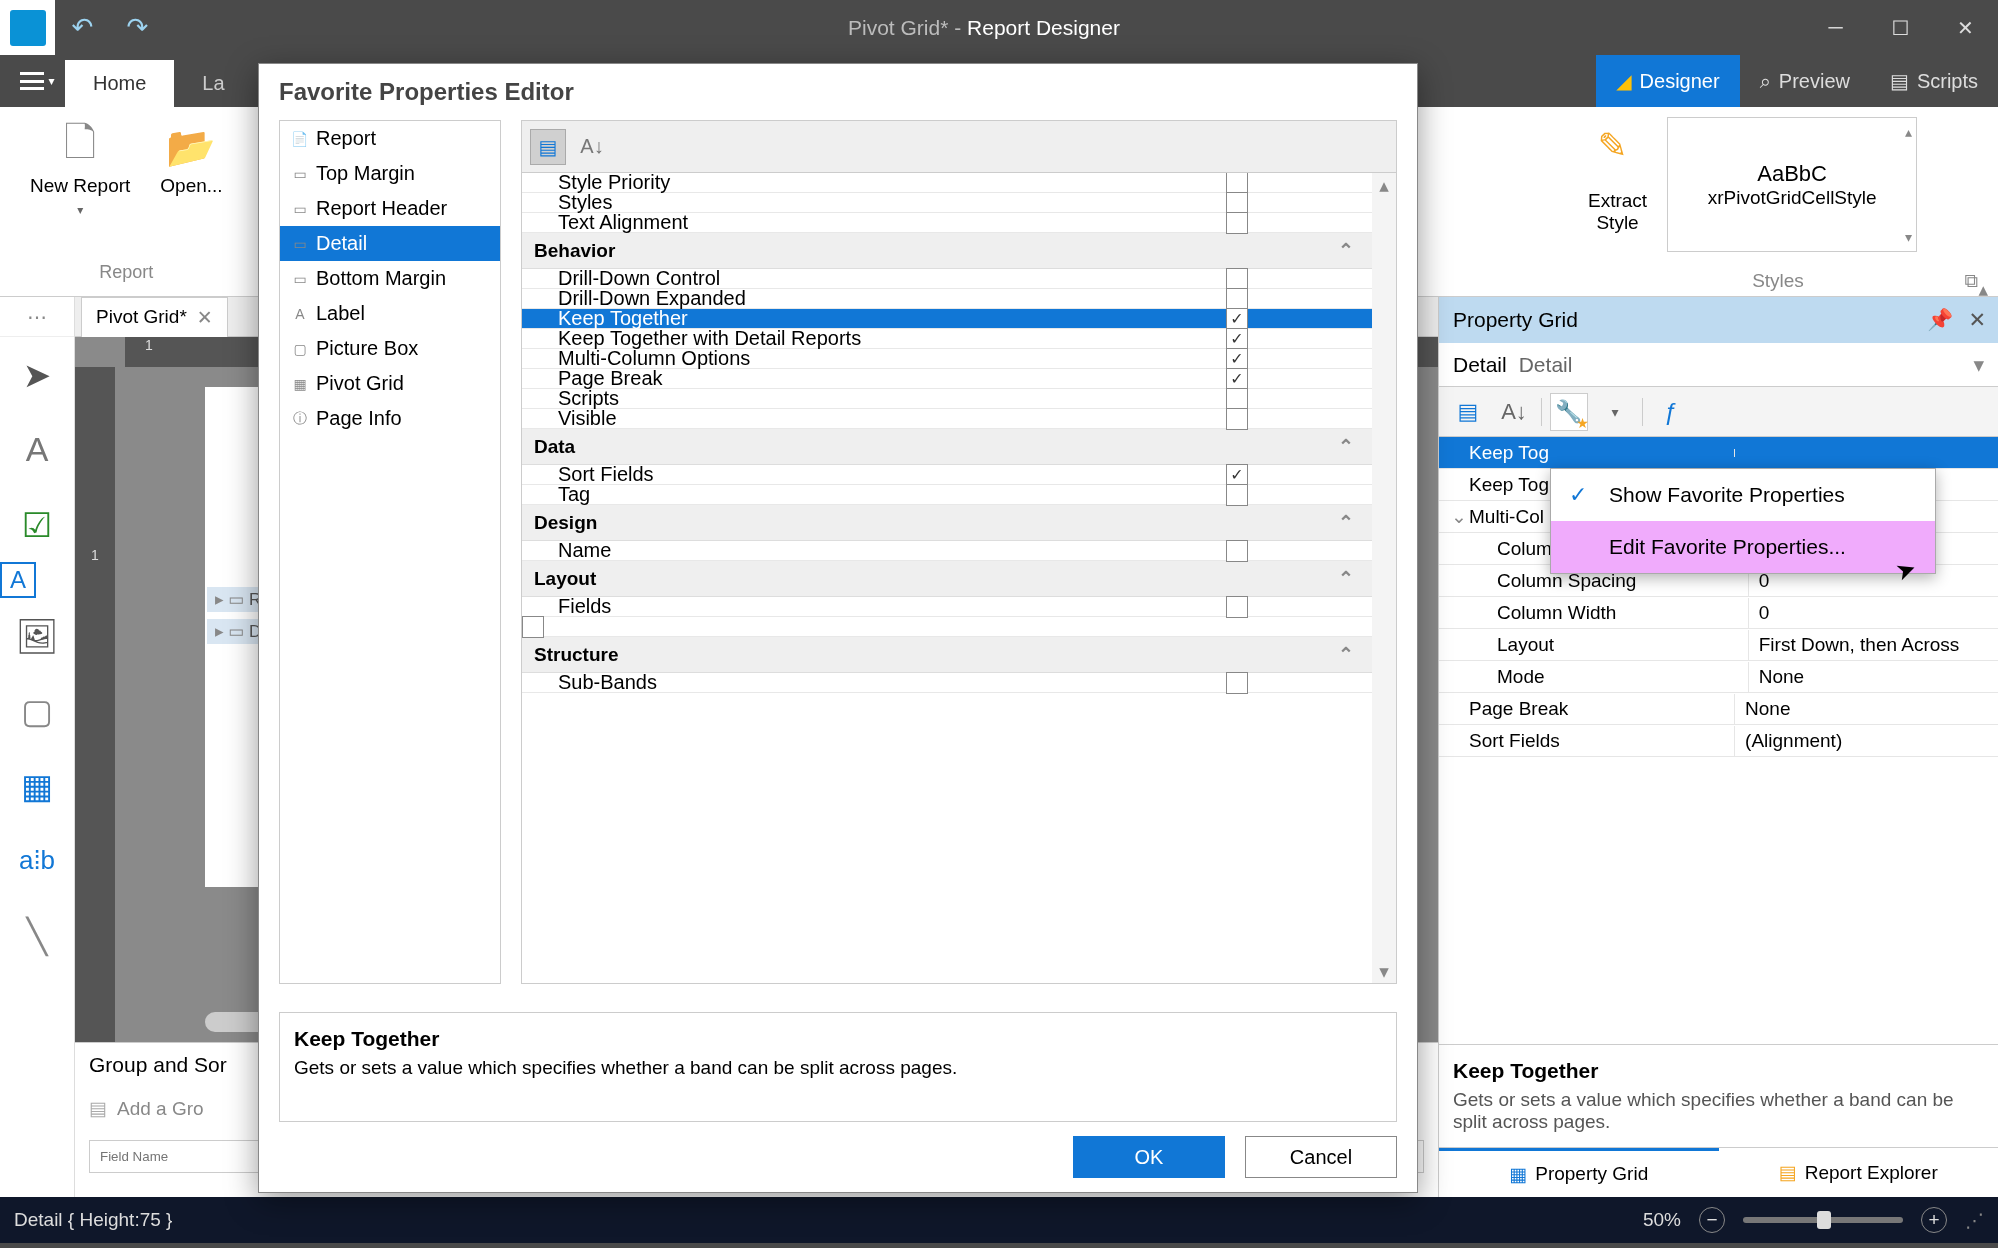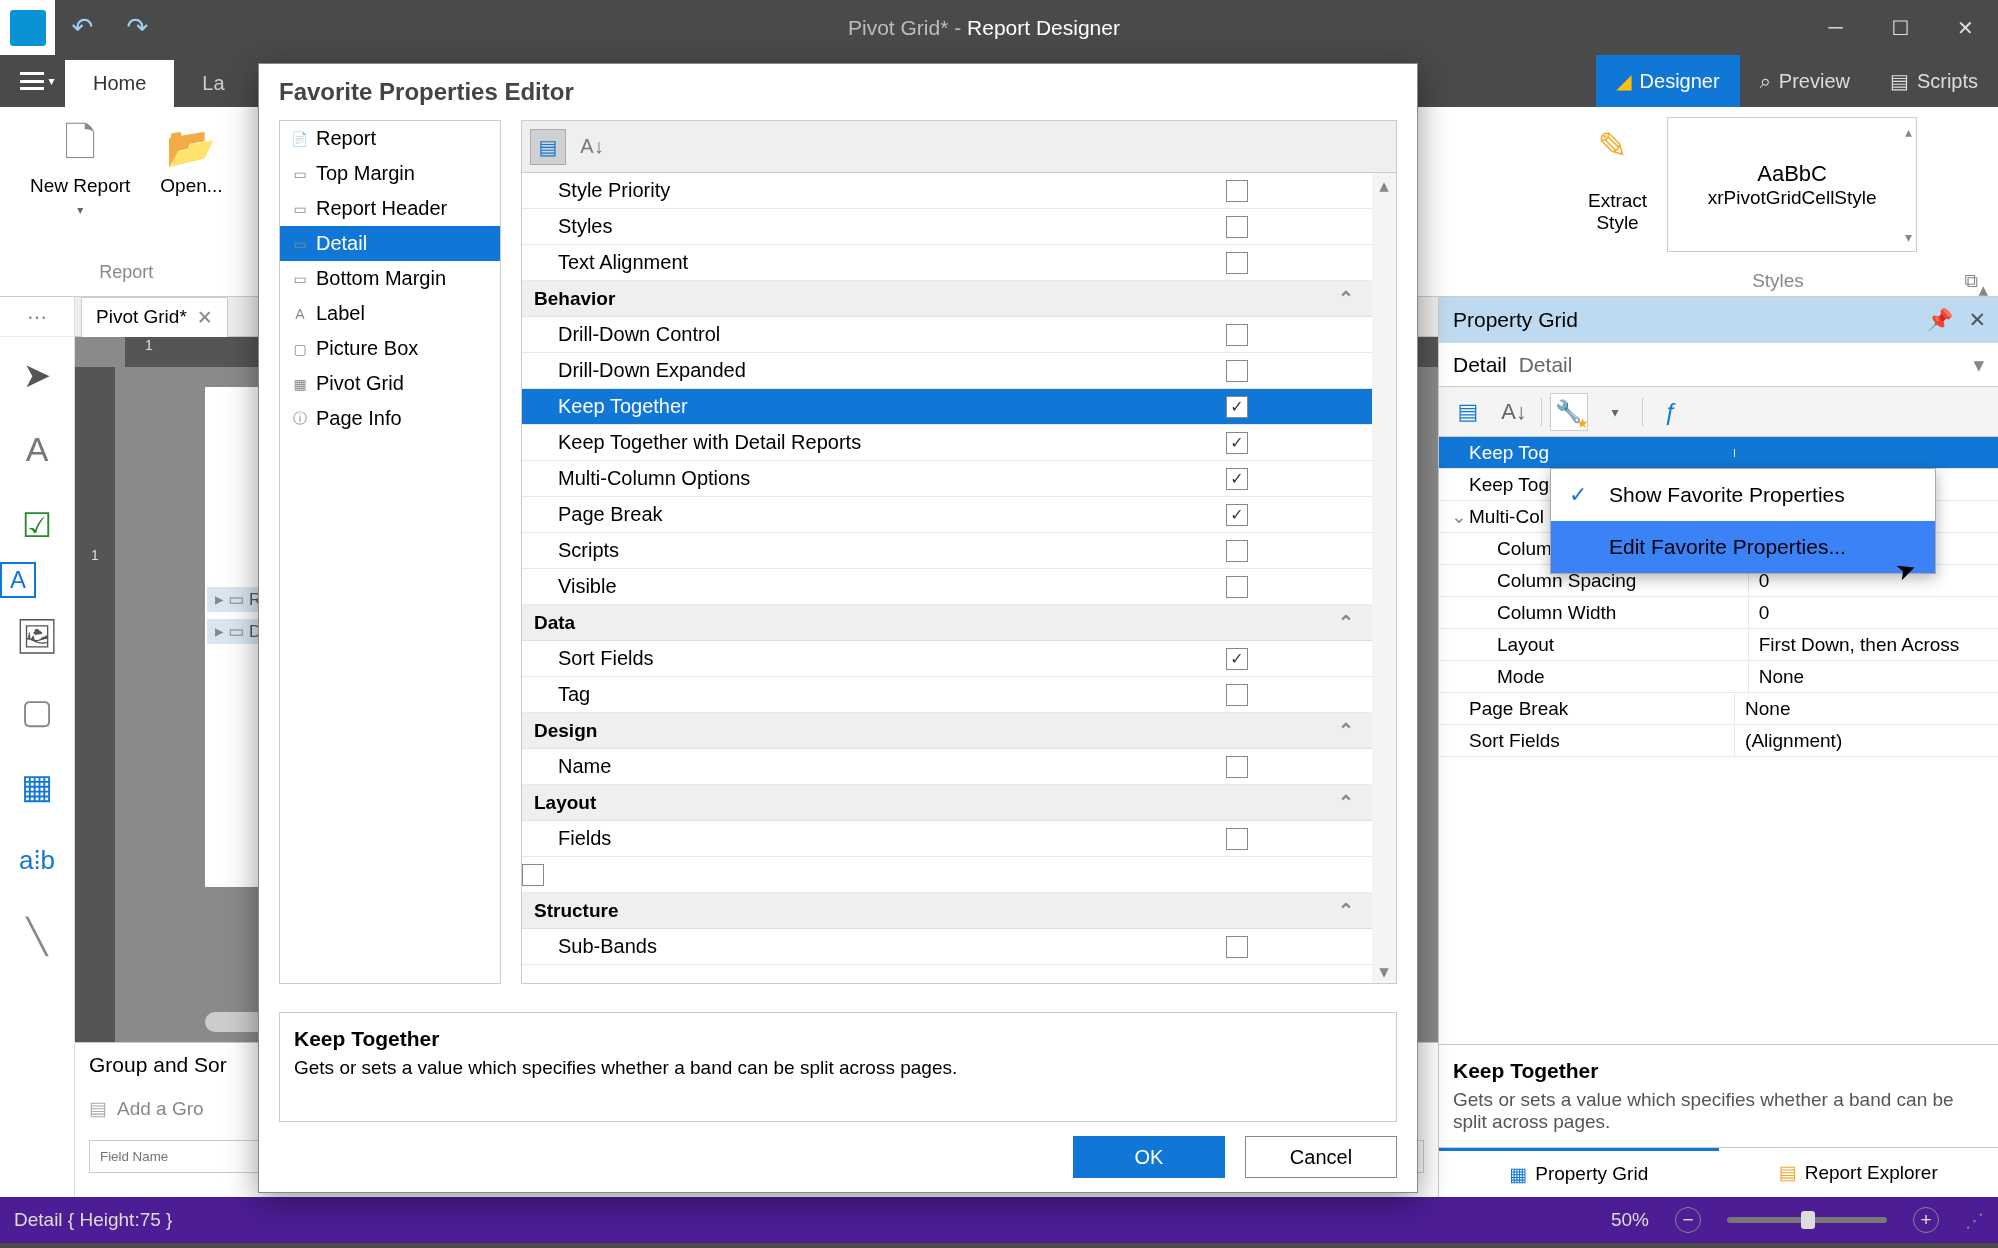--- a/index.html
+++ b/index.html
@@ -71,54 +71,54 @@
 .rp-grid .row .name { flex: 1.05; padding: 4px 10px 4px 30px; }
 .rp-grid .row .val { flex: 1; padding: 4px 10px; border-left: 1px solid #e6e6e6; }
 .rp-grid .row .name.indent { padding-left: 58px; }
 .rp-grid .row .expander { width: 20px; text-align: center; color: #888; cursor: pointer; display: inline-block; margin-left: -20px; }
 .rp-desc { border-top: 1px solid #ccc; padding: 14px; }
 .rp-desc .dn { font-weight: 600; font-size: 21px; margin-bottom: 6px; }
 .rp-desc .dd { color: #555; font-size: 19px; }
 .rp-bottom-tabs { height: 50px; border-top: 1px solid #ccc; display: flex; align-items: center; }
 .rp-bottom-tabs .btab { flex: 1; display: flex; align-items: center; justify-content: center; gap: 8px; height: 100%; cursor: pointer; }
 .rp-bottom-tabs .btab.active { background: #fff; border-top: 3px solid #1177d6; }
-.statusbar { height: 46px; background: #4c1d95; color: #ddd; display: flex; align-items: center; padding: 0 14px; gap: 26px; font-size: 19px; }
+.statusbar { height: 46px; background: #0f172a; color: #ddd; display: flex; align-items: center; padding: 0 14px; gap: 18px; font-size: 19px; }
 .statusbar .spacer { flex: 1; }
 .statusbar .zoom-slider { width: 160px; height: 6px; background: #777; position: relative; border-radius: 3px; }
 .statusbar .zoom-slider .thumb { position: absolute; left: 74px; top: -6px; width: 14px; height: 18px; background: #ddd; border-radius: 3px; }
 .statusbar .zbtn { width: 26px; height: 26px; border: 1px solid #888; border-radius: 50%; display: flex; align-items: center; justify-content: center; cursor: pointer; color: #ddd; }
 .modal { position: absolute; left: 258px; top: 63px; width: 1160px; height: 1130px; background: #fff; box-shadow: 0 8px 30px rgba(0,0,0,0.4); border: 1px solid #888; display: flex; flex-direction: column; z-index: 500; }
 .modal .m-title { height: 56px; display: flex; align-items: center; padding: 0 20px; font-size: 24px; font-weight: 600; color: #444; }
 .modal .m-body { flex: 1; display: flex; padding: 0 20px 14px 20px; gap: 20px; }
 .modal .m-left { width: 222px; border: 1px solid #ccc; background: #fff; overflow: auto; }
 .modal .m-left .litem { padding: 6px 10px 6px 12px; display: flex; align-items: center; gap: 8px; cursor: pointer; font-size: 20px; }
 .modal .m-left .litem .lico { width: 16px; height: 16px; display: inline-flex; align-items: center; justify-content: center; font-size: 14px; color: #888; }
 .modal .m-left .litem.sel { background: #1177d6; color: #fff; }
 .modal .m-right { flex: 1; display: flex; flex-direction: column; border: 1px solid #ccc; }
 .modal .m-right .mr-toolbar { height: 52px; background: #efefef; border-bottom: 1px solid #ccc; display: flex; align-items: center; padding: 0 8px; gap: 8px; }
 .modal .m-right .mr-toolbar .tbtn { width: 36px; height: 36px; display: flex; align-items: center; justify-content: center; color: #777; cursor: pointer; font-size: 20px; }
 .modal .m-right .mr-toolbar .tbtn.active { background: #d0d0d0; border: 1px solid #aaa; }
 .modal .m-right .mr-grid { flex: 1; overflow: auto; position: relative; }
 .modal .m-right .mr-grid .scroll-track { position: absolute; right: 0; top: 0; bottom: 0; width: 24px; background: #f4f4f4; }
 .modal .m-right .mr-grid .scroll-track .sbtn { height: 24px; display: flex; align-items: center; justify-content: center; color: #888; cursor: pointer; }
 .mr-grid .cat { background: #efefef; padding: 6px 12px; font-weight: 600; display: flex; align-items: center; border-bottom: 1px solid #ddd; }
 .mr-grid .cat .chev { margin-left: auto; color: #888; cursor: pointer; padding-right: 30px; }
-.mr-grid .prow { display: flex; align-items: center; border-bottom: 1px solid #e8e8e8; height: 36px; }
+.mr-grid .prow { display: flex; align-items: center; border-bottom: 1px solid #e8e8e8; height: 20px; }
 .mr-grid .prow.sel { background: #1177d6; color: #fff; }
 .mr-grid .prow .pname { flex: 1; padding-left: 36px; font-size: 20px; }
 .mr-grid .prow .pchk { width: 170px; display: flex; align-items: center; justify-content: flex-start; }
 .mr-grid .prow .pchk .chk { width: 22px; height: 22px; border: 1px solid #888; background: #fff; display: flex; align-items: center; justify-content: center; color: #333; font-size: 16px; }
 .modal .m-desc { margin: 14px 20px 0 20px; border: 1px solid #ccc; padding: 14px; height: 110px; }
 .modal .m-desc .dn { font-weight: 600; font-size: 21px; margin-bottom: 6px; }
 .modal .m-btns { height: 70px; display: flex; align-items: center; justify-content: flex-end; gap: 20px; padding: 0 20px; }
 .modal .m-btns .mbtn { width: 152px; height: 42px; border: 1px solid #888; display: flex; align-items: center; justify-content: center; cursor: pointer; font-size: 20px; }
 .modal .m-btns .mbtn.primary { background: #1177d6; border-color: #1177d6; color: #fff; }
 .context-menu { position: absolute; left: 1550px; top: 468px; width: 386px; background: #fff; border: 1px solid #aaa; box-shadow: 0 4px 14px rgba(0,0,0,0.3); z-index: 600; }
 .context-menu .cm-item { display: flex; align-items: center; height: 52px; padding: 0 18px; gap: 14px; cursor: pointer; font-size: 21px; }
-.context-menu .cm-item.hovered { background: #3b82f6; }
+.context-menu .cm-item.hovered { background: #f0abfc; }
 .context-menu .cm-item .chk-col { width: 26px; color: #1177d6; font-size: 22px; }
 .cursor-arrow { position: absolute; left: 1896px; top: 556px; font-size: 24px; color: #000; z-index: 700; transform: rotate(-20deg); }
 </style>
 </head>
 <body>
 
 <div class="titlebar">
   <div class="app-icon">
       <div class="inner"></div>
     </div>

